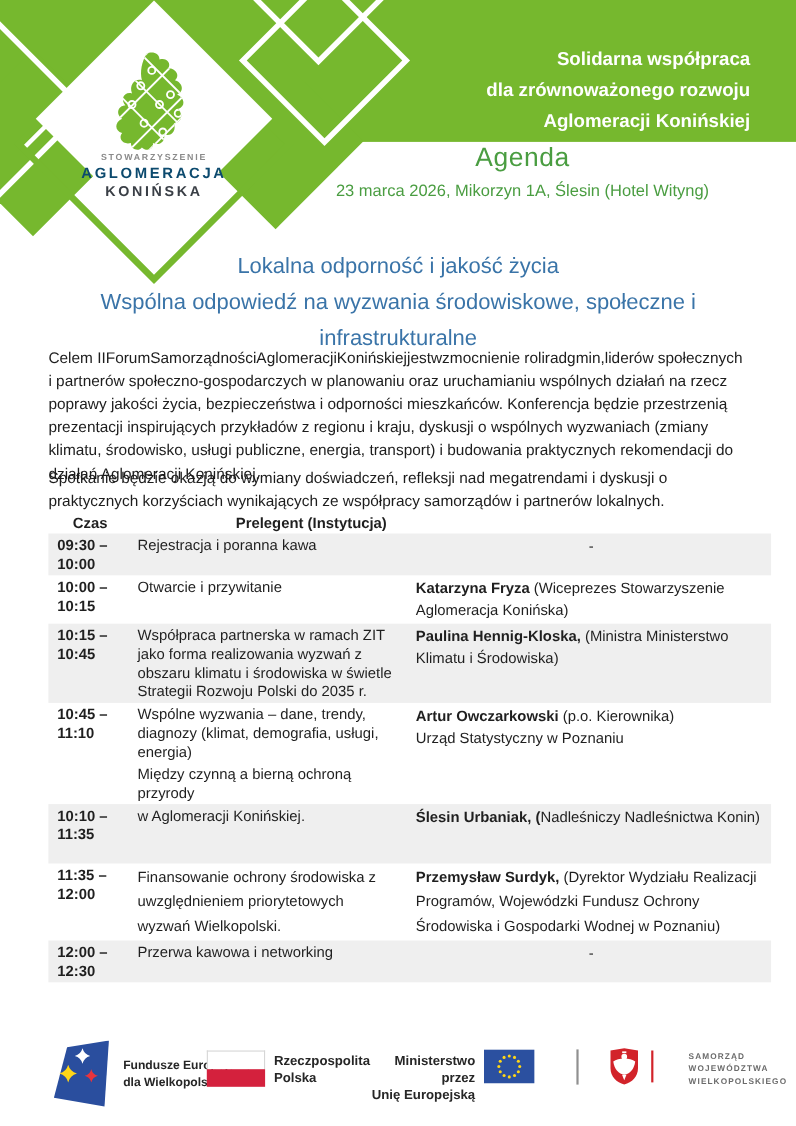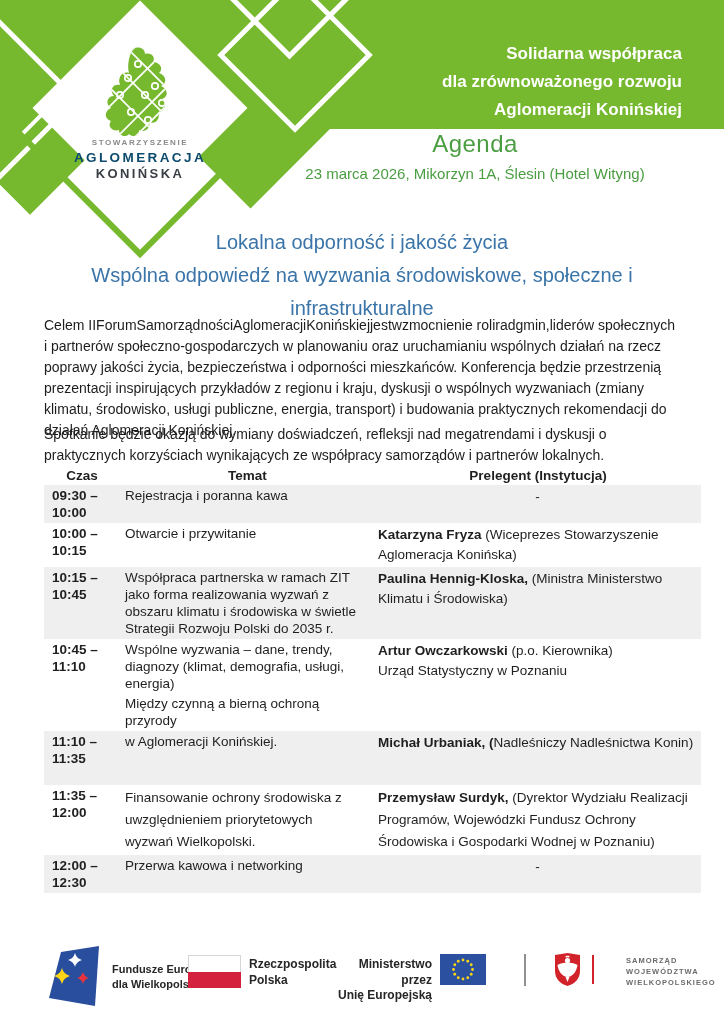--- a/index.html
+++ b/index.html
@@ -140,21 +140,20 @@
     <div>Wspólna odpowiedź na wyzwania środowiskowe, społeczne i</div>
     <div>infrastrukturalne</div>
   </div>
 
   <p class="para p1">Celem IIForumSamorządnościAglomeracjiKonińskiejjestwzmocnienie roliradgmin,liderów społecznych i partnerów społeczno-gospodarczych w planowaniu oraz uruchamianiu wspólnych działań na rzecz poprawy jakości życia, bezpieczeństwa i odporności mieszkańców. Konferencja będzie przestrzenią prezentacji inspirujących przykładów z regionu i kraju, dyskusji o wspólnych wyzwaniach (zmiany klimatu, środowisko, usługi publiczne, energia, transport) i budowania praktycznych rekomendacji do działań Aglomeracji Konińskiej.</p>
   <p class="para p2">Spotkanie będzie okazją do wymiany doświadczeń, refleksji nad megatrendami i dyskusji o praktycznych korzyściach wynikających ze współpracy samorządów i partnerów lokalnych.</p>
 
   <div class="agenda-table">
       <div class="thead">
         <div class="th t-time">Czas</div>
-        <div class="th t-temat">Temat</div>
         <div class="th t-prel">Prelegent (Instytucja)</div>
       </div>
       <div class="trow shaded">
         <div class="tc time">
           <div class="tl">09:30 –</div>
           <div class="tl">10:00</div>
         </div>
         <div class="tc temat">
           <div class="tp">Rejestracja i poranna kawa</div>
         </div>
@@ -195,28 +194,28 @@
           <div class="tp">Wspólne wyzwania – dane, trendy, diagnozy (klimat, demografia, usługi, energia)</div>
           <div class="tp">Między czynną a bierną ochroną przyrody</div>
         </div>
         <div class="tc prel">
           <div class="pline"><span class="b">Artur Owczarkowski</span><span> (p.o. Kierownika)</span></div>
           <div class="pline"><span>Urząd Statystyczny w Poznaniu</span></div>
         </div>
       </div>
       <div class="trow shaded padb">
         <div class="tc time">
-          <div class="tl">11:10 –</div>
+          <div class="tl">10:10 –</div>
           <div class="tl">11:35</div>
         </div>
         <div class="tc temat">
           <div class="tp">w Aglomeracji Konińskiej.</div>
         </div>
         <div class="tc prel">
-          <div class="pline"><span class="b">Michał Urbaniak, (</span><span>Nadleśniczy Nadleśnictwa Konin)</span></div>
+          <div class="pline"><span class="b">Ślesin Urbaniak, (</span><span>Nadleśniczy Nadleśnictwa Konin)</span></div>
         </div>
       </div>
       <div class="trow spaced">
         <div class="tc time">
           <div class="tl">11:35 –</div>
           <div class="tl">12:00</div>
         </div>
         <div class="tc temat">
           <div class="tp">Finansowanie ochrony środowiska z uwzględnieniem priorytetowych wyzwań Wielkopolski.</div>
         </div>

